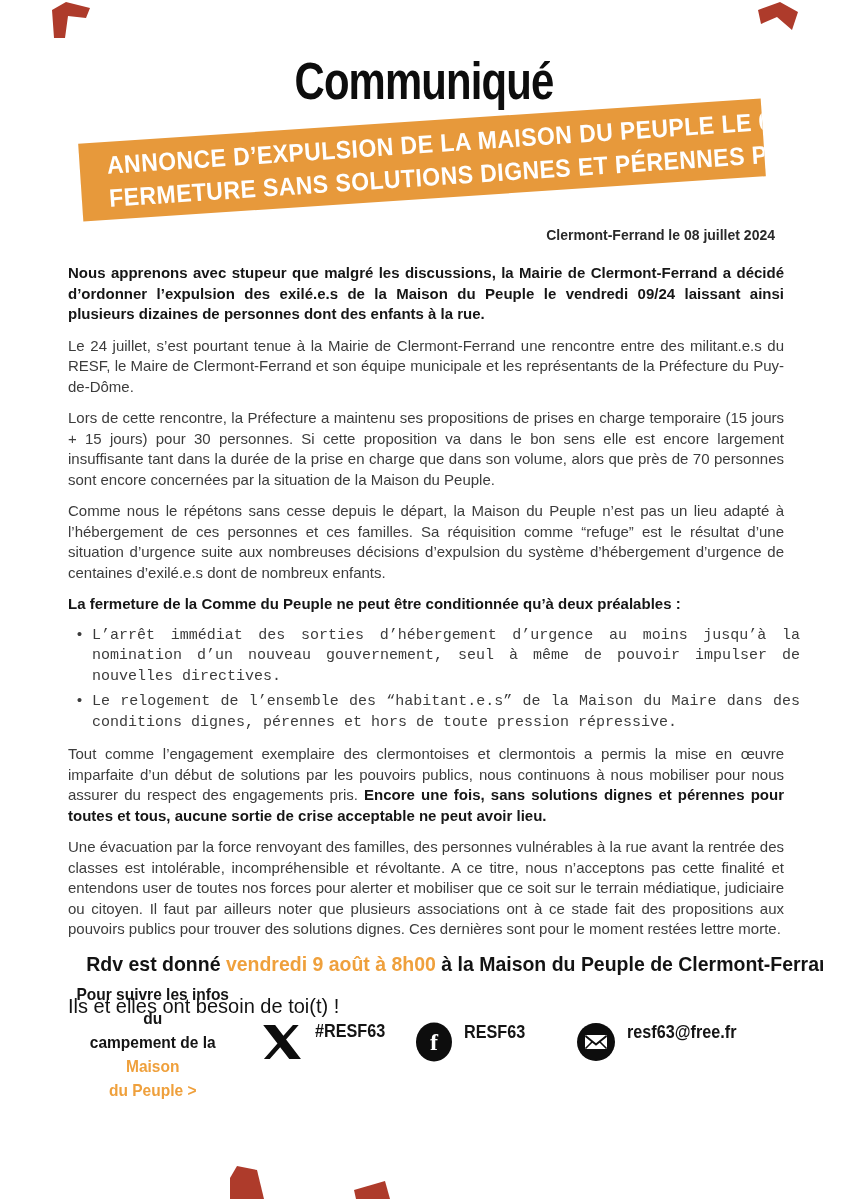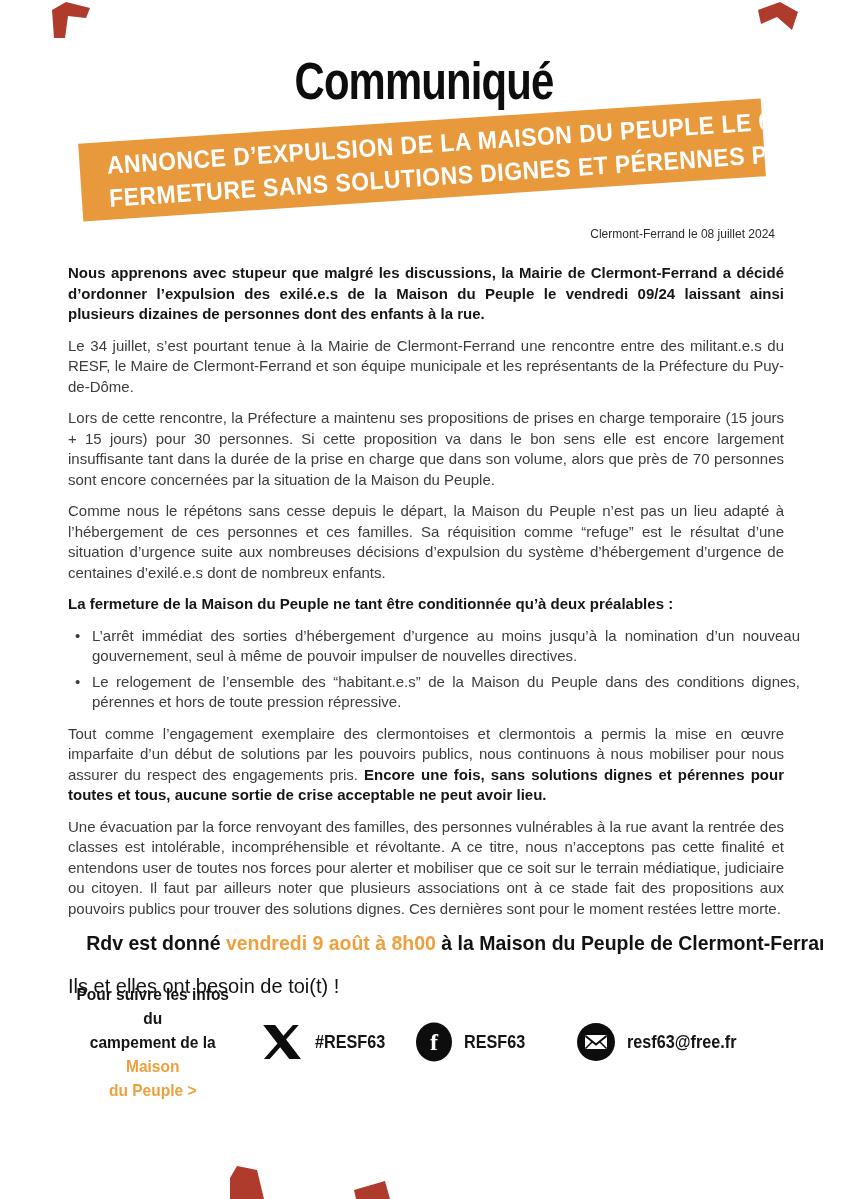--- a/index.html
+++ b/index.html
@@ -20,34 +20,34 @@
   }
   .banner-inner{
     padding-top:7px; text-align:center;
     transform:scaleX(0.92); transform-origin:center top;
   }
   .banner-line{
     font-size:25px; line-height:33px; font-weight:bold; color:#ffffff;
     letter-spacing:0.5px; white-space:nowrap;
   }
   .dateline{
-    position:absolute; top:227px; right:48px; font-size:12px; color:#2a2a2a;
+    position:absolute; top:227px; right:48px; font-size:14px; color:#2a2a2a;font-weight:bold;
   }
   
   .mark{position:absolute;}
   
   .column{
     position:absolute; left:68px; top:263px; width:732px;
     font-size:15px; line-height:20.5px; text-align:justify;
   }
   .column p{margin:0 16px 11px 0;}
   .bold-dark{font-weight:bold; color:#161616;}
   .orange-text{color:#EFA03C;}
   ul.conditions{margin:0 0 11px 0; padding:0; list-style:none;}
-  ul.conditions li{position:relative; padding-left:24px; margin:0 0 5px 0;}
+  ul.conditions li{position:relative; padding-left:24px; margin:0 0 5px 0;font-family:Liberation Mono, monospace;}
   ul.conditions li::before{
     content:"\2022"; position:absolute; left:7px; top:0; color:#3c3c3c;
     font-size:15px;
   }
   .appeal{font-weight:bold;}
   .rdv{
     margin:14px 0 0 0; text-align:center; white-space:nowrap;
     font-size:20.5px; font-weight:bold; color:#131313;
     transform:scaleX(0.95); transform-origin:center top;
   }
@@ -58,21 +58,21 @@
   
   .footer{
     position:absolute; left:70px; top:996px; width:740px; height:92px;
     display:flex; align-items:center;
   }
   .follow-text{
     width:176px; text-align:center; font-weight:bold; color:#141414;
     font-size:16.5px; line-height:24px; transform:scaleX(0.94);
     transform-origin:left center; flex:none;
   }
-  .social-group{display:flex; align-items:center; flex:none;}
+  .social-group{display:flex; flex:none;}
   .social-label{
     font-weight:bold; color:#141414; font-size:18px; letter-spacing:0px;
     transform:scaleX(0.9); transform-origin:left center; white-space:nowrap;
   }
   .icon-box{flex:none; display:flex; align-items:center; justify-content:center;}
   .gap-a{width:14px; flex:none;}  
   .gap-b{width:11px; flex:none;}  
   .gap-c{width:22px; flex:none;}  
 </style>
 </head>
@@ -100,27 +100,27 @@
       <div class="banner-line">ANNONCE D’EXPULSION DE LA MAISON DU PEUPLE LE 09/08 : PAS DE</div>
       <div class="banner-line">FERMETURE SANS SOLUTIONS DIGNES ET PÉRENNES POUR TOUTES ET</div>
       <div class="banner-line">TOUS.</div>
     </div>
   </div>
 
   <div class="dateline">Clermont-Ferrand le 08 juillet 2024</div>
 
   <div class="column">
     <p class="bold-dark">Nous apprenons avec stupeur que malgré les discussions, la Mairie de Clermont-Ferrand a décidé d’ordonner l’expulsion des exilé.e.s de la Maison du Peuple le vendredi 09/24 laissant ainsi plusieurs dizaines de personnes dont des enfants à la rue.</p>
-    <p>Le 34 juillet, s’est pourtant tenue à la Mairie de Clermont-Ferrand une rencontre entre des militant.e.s du RESF, le Maire de Clermont-Ferrand et son équipe municipale et les représentants de la Préfecture du Puy-de-Dôme.</p>
+    <p>Le 24 juillet, s’est pourtant tenue à la Mairie de Clermont-Ferrand une rencontre entre des militant.e.s du RESF, le Maire de Clermont-Ferrand et son équipe municipale et les représentants de la Préfecture du Puy-de-Dôme.</p>
     <p>Lors de cette rencontre, la Préfecture a maintenu ses propositions de prises en charge temporaire (15 jours + 15 jours) pour 30 personnes. Si cette proposition va dans le bon sens elle est encore largement insuffisante tant dans la durée de la prise en charge que dans son volume, alors que près de 70 personnes sont encore concernées par la situation de la Maison du Peuple.</p>
     <p>Comme nous le répétons sans cesse depuis le départ, la Maison du Peuple n’est pas un lieu adapté à l’hébergement de ces personnes et ces familles. Sa réquisition comme “refuge” est le résultat d’une situation d’urgence suite aux nombreuses décisions d’expulsion du système d’hébergement d’urgence de centaines d’exilé.e.s dont de nombreux enfants.</p>
-    <p class="bold-dark">La fermeture de la Maison du Peuple ne tant être conditionnée qu’à deux préalables :</p>
+    <p class="bold-dark">La fermeture de la Comme du Peuple ne peut être conditionnée qu’à deux préalables :</p>
     <ul class="conditions">
       <li>L’arrêt immédiat des sorties d’hébergement d’urgence au moins jusqu’à la nomination d’un nouveau gouvernement, seul à même de pouvoir impulser de nouvelles directives.</li>
-      <li>Le relogement de l’ensemble des “habitant.e.s” de la Maison du Peuple dans des conditions dignes, pérennes et hors de toute pression répressive.</li>
+      <li>Le relogement de l’ensemble des “habitant.e.s” de la Maison du Maire dans des conditions dignes, pérennes et hors de toute pression répressive.</li>
     </ul>
     <p><span>Tout comme l’engagement exemplaire des clermontoises et clermontois a permis la mise en œuvre imparfaite d’un début de solutions par les pouvoirs publics, nous continuons à nous mobiliser pour nous assurer du respect des engagements pris. </span><span class="bold-dark">Encore une fois, sans solutions dignes et pérennes pour toutes et tous, aucune sortie de crise acceptable ne peut avoir lieu.</span></p>
     <p>Une évacuation par la force renvoyant des familles, des personnes vulnérables à la rue avant la rentrée des classes est intolérable, incompréhensible et révoltante. A ce titre, nous n’acceptons pas cette finalité et entendons user de toutes nos forces pour alerter et mobiliser que ce soit sur le terrain médiatique, judiciaire ou citoyen. Il faut par ailleurs noter que plusieurs associations ont à ce stade fait des propositions aux pouvoirs publics pour trouver des solutions dignes. Ces dernières sont pour le moment restées lettre morte.</p>
 
     <div class="rdv"><span>Rdv est donné </span><span class="orange-text">vendredi 9 août à 8h00</span><span> à la Maison du Peuple de Clermont-Ferrand.</span></div>
 
     <div class="closing">Ils et elles ont besoin de toi(t) !</div>
   </div>
 
   <div class="footer">

